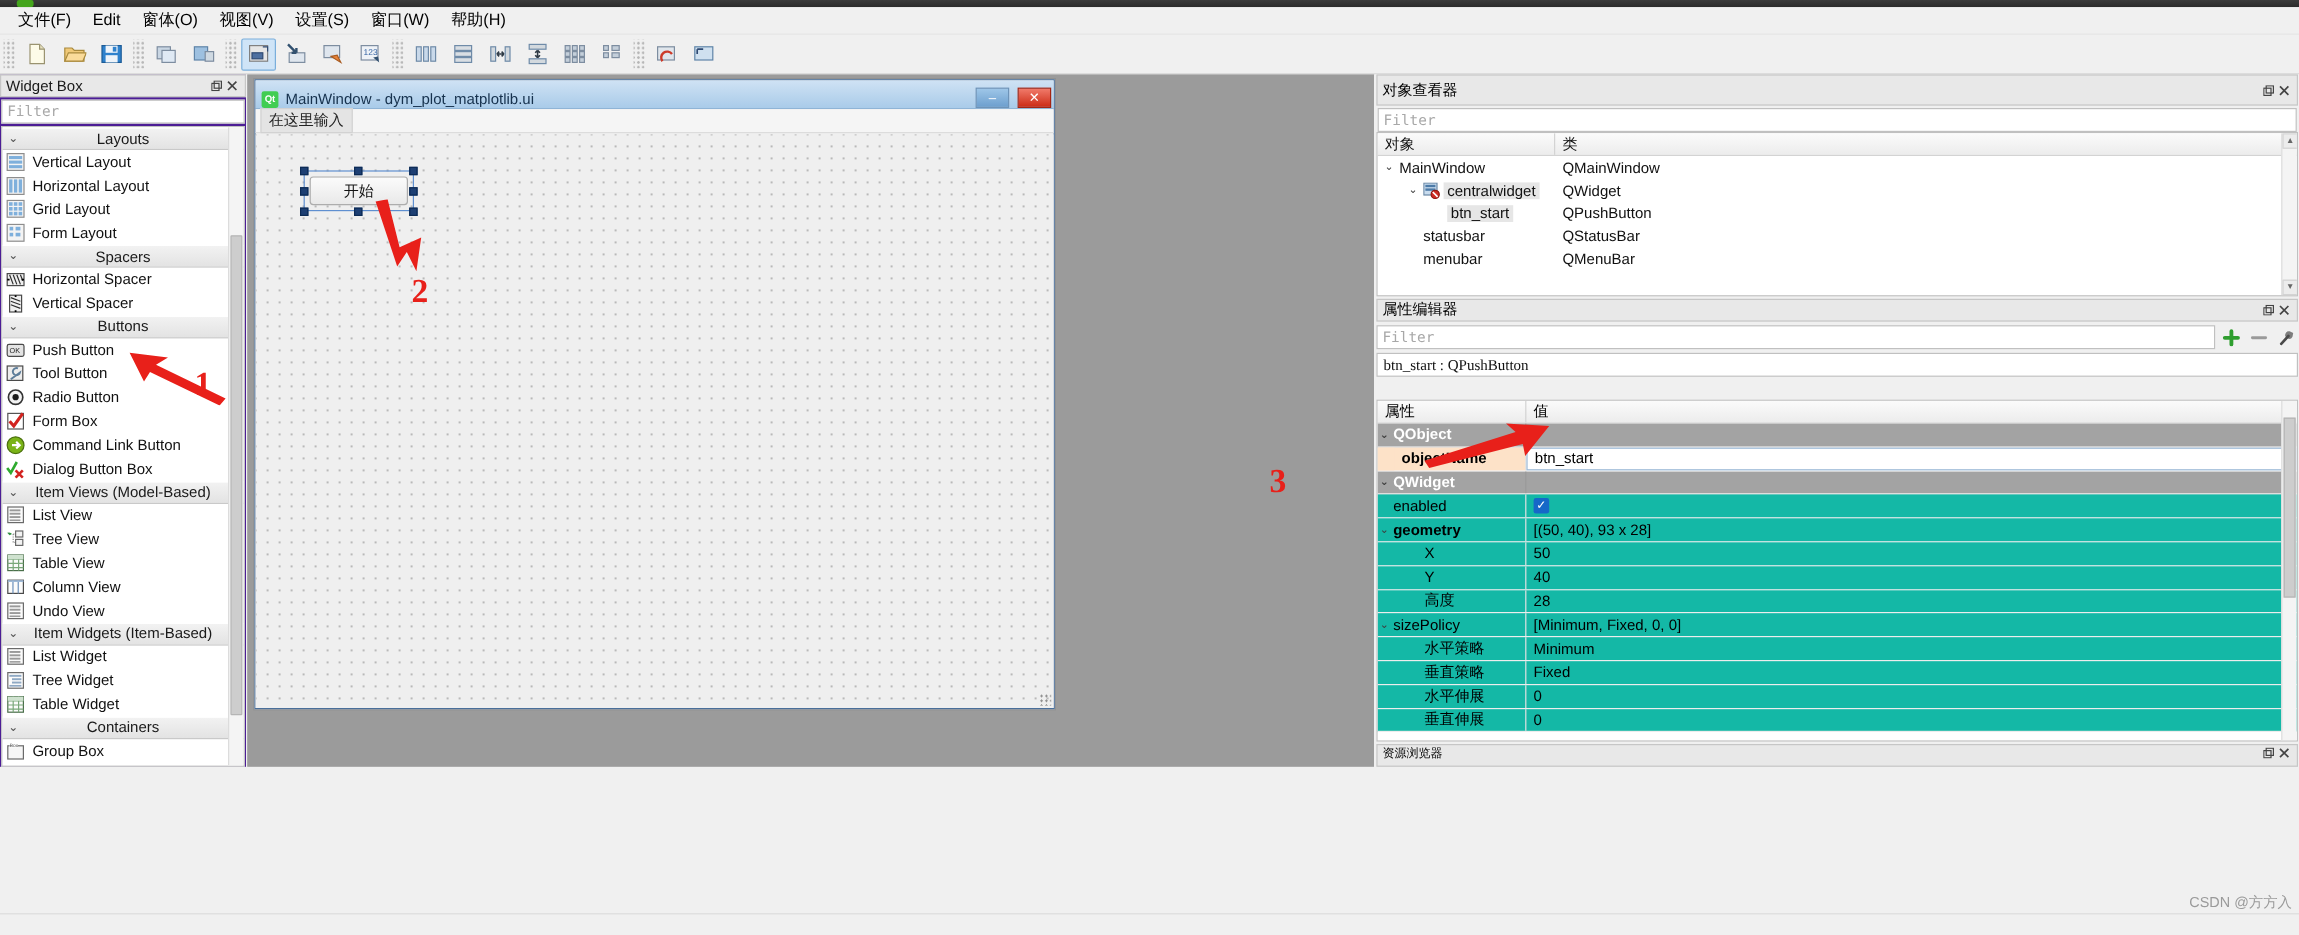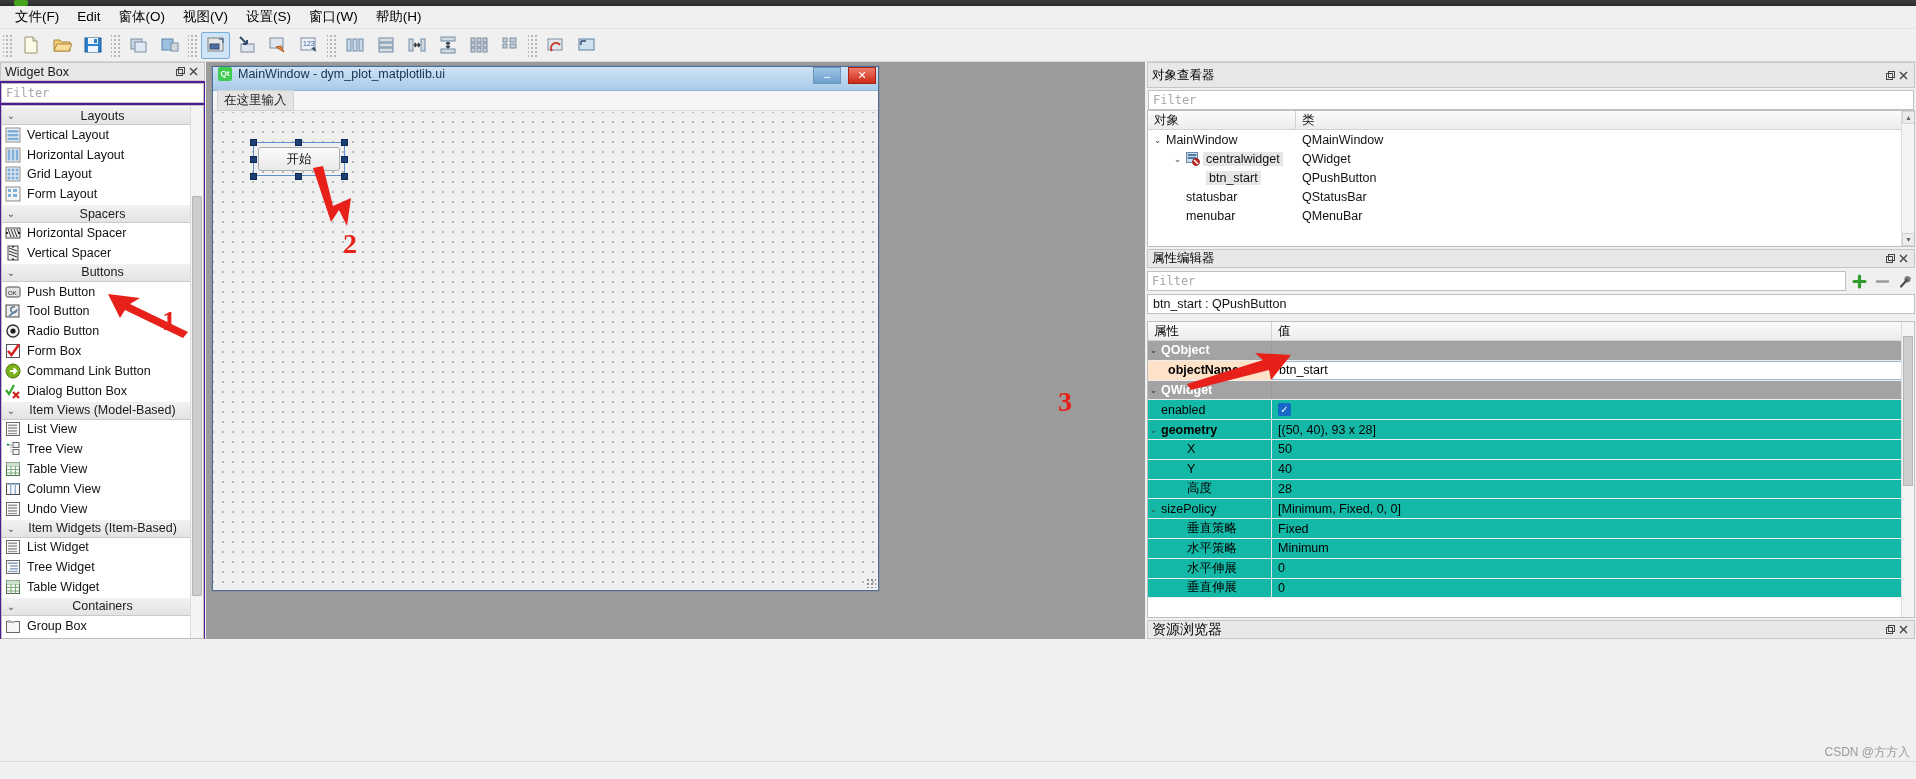--- a/index.html
+++ b/index.html
@@ -104,21 +104,21 @@
     position:absolute; left:206px; top:62px; width:939px; height:577px;
     background:#9b9b9b;
   }
   .form-window {
     position:absolute; left:6px; top:4px; width:667px; height:525px;
     border:1px solid #4a6f9a; background:#f0f0f0;
     box-shadow:0 0 0 1px rgba(0,0,0,.06);
   }
   .fw-title {
     height:24px; background:linear-gradient(#cfe2f4,#a9cbe9);
-    display:flex; align-items:flex-start; padding:0 2px 0 5px; gap:6px;
+    display:flex; align-items:flex-end; padding:0 2px 0 5px; gap:6px;
     border-bottom:1px solid #8fb4d6;
   }
   .qt-logo {
     width:14px; height:14px; background:#41cd52; border-radius:2px;
     color:#fff; font-size:8px; font-weight:bold; display:flex;
     align-items:center; justify-content:center; line-height:1;
   }
   .fw-title .tt { flex:1; font-size:12.5px; color:#16314d; }
   .win-btn {
     width:28px; height:17px; margin-left:1px; border:1px solid #6d93b8;
@@ -219,25 +219,25 @@
     flex:1; height:20px; border:1px solid #c0c0c0; background:#fff;
     display:flex; align-items:center; padding:0 4px;
     font-family:"DejaVu Sans Mono","Liberation Mono",monospace;
     font-size:12px; color:#a8a8a8;
   }
   .pe-ibtn { width:20px; height:20px; display:flex; align-items:center;
              justify-content:center; cursor:default; }
   .pe-objline {
     margin-top:3px; height:20px; border:1px solid #c0c0c0; background:#fff;
     display:flex; align-items:center; padding:0 5px;
-    font-family:Liberation Sans, sans-serif;
+    font-family:Liberation Serif, serif;
     font-size:12.5px; color:#111;
   }
   .pe-table {
-    margin-top:7px; border:1px solid #c0c0c0; background:#fff;
+    margin-top:19px; border:1px solid #c0c0c0; background:#fff;
     flex:1; position:relative; overflow:hidden;
   }
   .pe-colhead {
     display:flex; height:19px; background:linear-gradient(#fbfbfb,#ececec);
     border-bottom:1px solid #d3d3d3; font-size:12.5px;
   }
   .pe-colhead div { display:flex; align-items:center; padding-left:6px; }
   .pe-c1 { width:124px; border-right:1px solid #d3d3d3; }
   .pe-c2 { flex:1; }
   .pe-row { display:flex; height:19.8px; font-size:12.5px; align-items:center;
@@ -264,21 +264,21 @@
   }
   .chk {
     width:13px; height:13px; background:#1668c8; border-radius:2px;
     display:flex; align-items:center; justify-content:center;
     color:#fff; font-size:10px; line-height:1;
   }
 
   
   .rb-head {
     height:19px; background:#e8e8e8; border:1px solid #c6c6c6;
-    display:flex; align-items:center; padding:0 4px; font-size:14px;
+    display:flex; padding:0 4px; font-size:10px;
   }
 
   
   .statusbar {
     position:absolute; left:0; bottom:0; width:1916px; height:18px;
     background:#f0f0f0; border-top:1px solid #dcdcdc;
   }
   .watermark {
     position:absolute; right:6px; bottom:18px; font-size:12px; color:#9a9a9a;
   }
@@ -960,33 +960,33 @@
               <span class="chev-s">⌄</span>
               <span>sizePolicy</span>
             </div>
             <div class="pe-v">
               <span>[Minimum, Fixed, 0, 0]</span>
             </div>
           </div>
           <div class="pe-row yel">
             <div class="pe-k">
               <span class="chev-s"></span>
+              <span style="padding-left: 26px;">水平策略</span>
+            </div>
+            <div class="pe-v">
+              <span>Minimum</span>
+            </div>
+          </div>
+          <div class="pe-row yel">
+            <div class="pe-k">
+              <span class="chev-s"></span>
               <span style="padding-left: 26px;">垂直策略</span>
             </div>
             <div class="pe-v">
               <span>Fixed</span>
-            </div>
-          </div>
-          <div class="pe-row yel">
-            <div class="pe-k">
-              <span class="chev-s"></span>
-              <span style="padding-left: 26px;">水平策略</span>
-            </div>
-            <div class="pe-v">
-              <span>Minimum</span>
             </div>
           </div>
           <div class="pe-row yel">
             <div class="pe-k">
               <span class="chev-s"></span>
               <span style="padding-left: 26px;">水平伸展</span>
             </div>
             <div class="pe-v">
               <span>0</span>
             </div>

